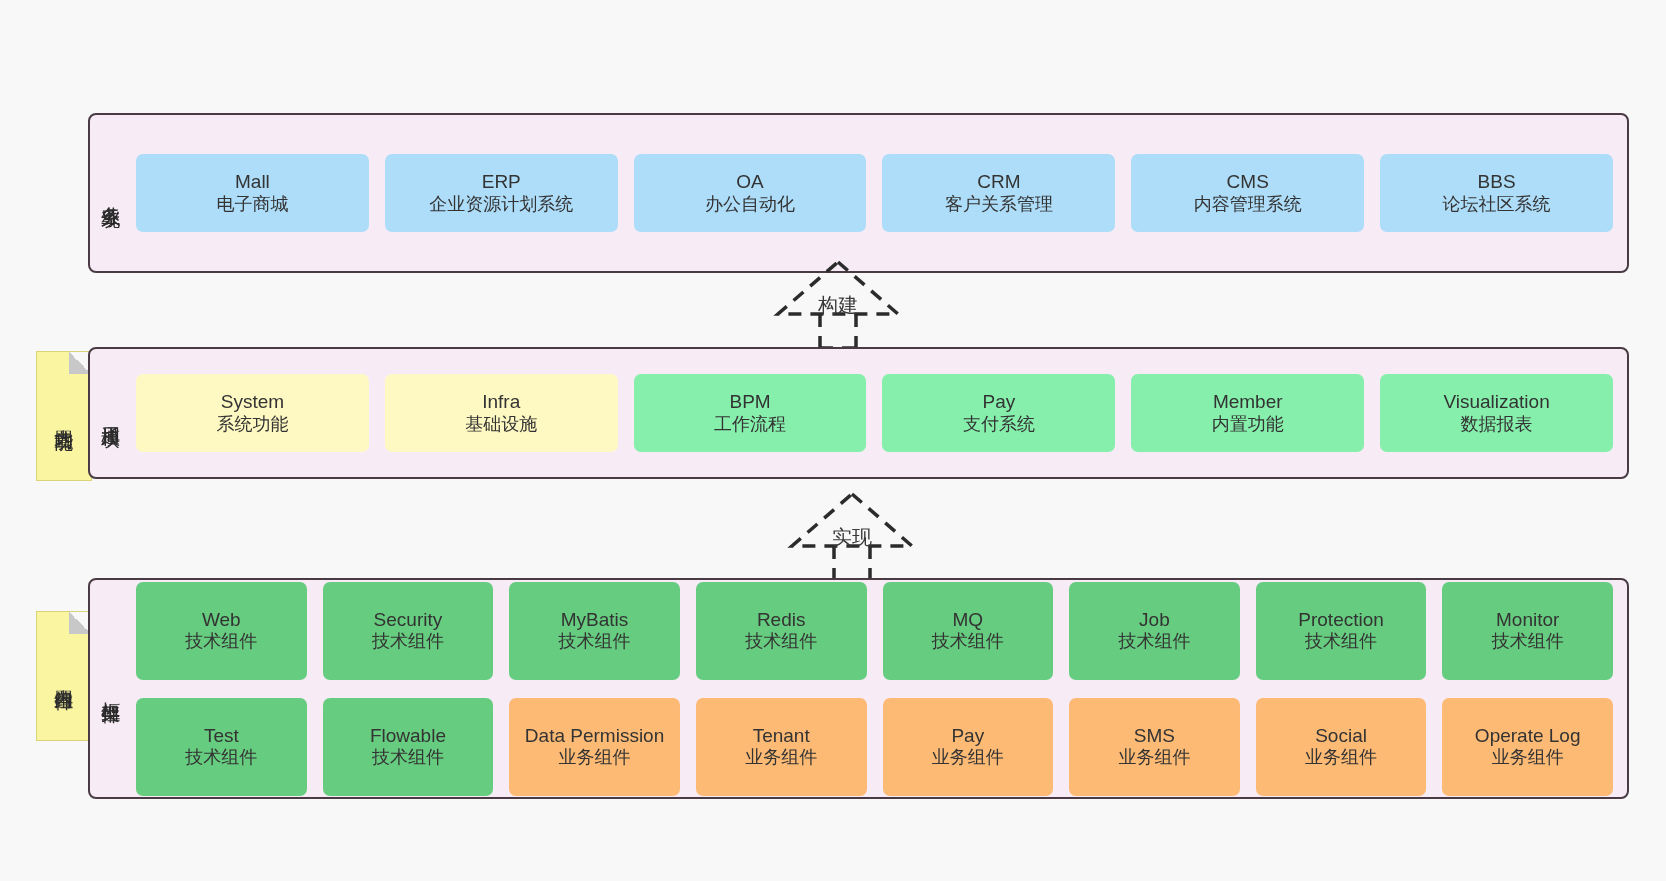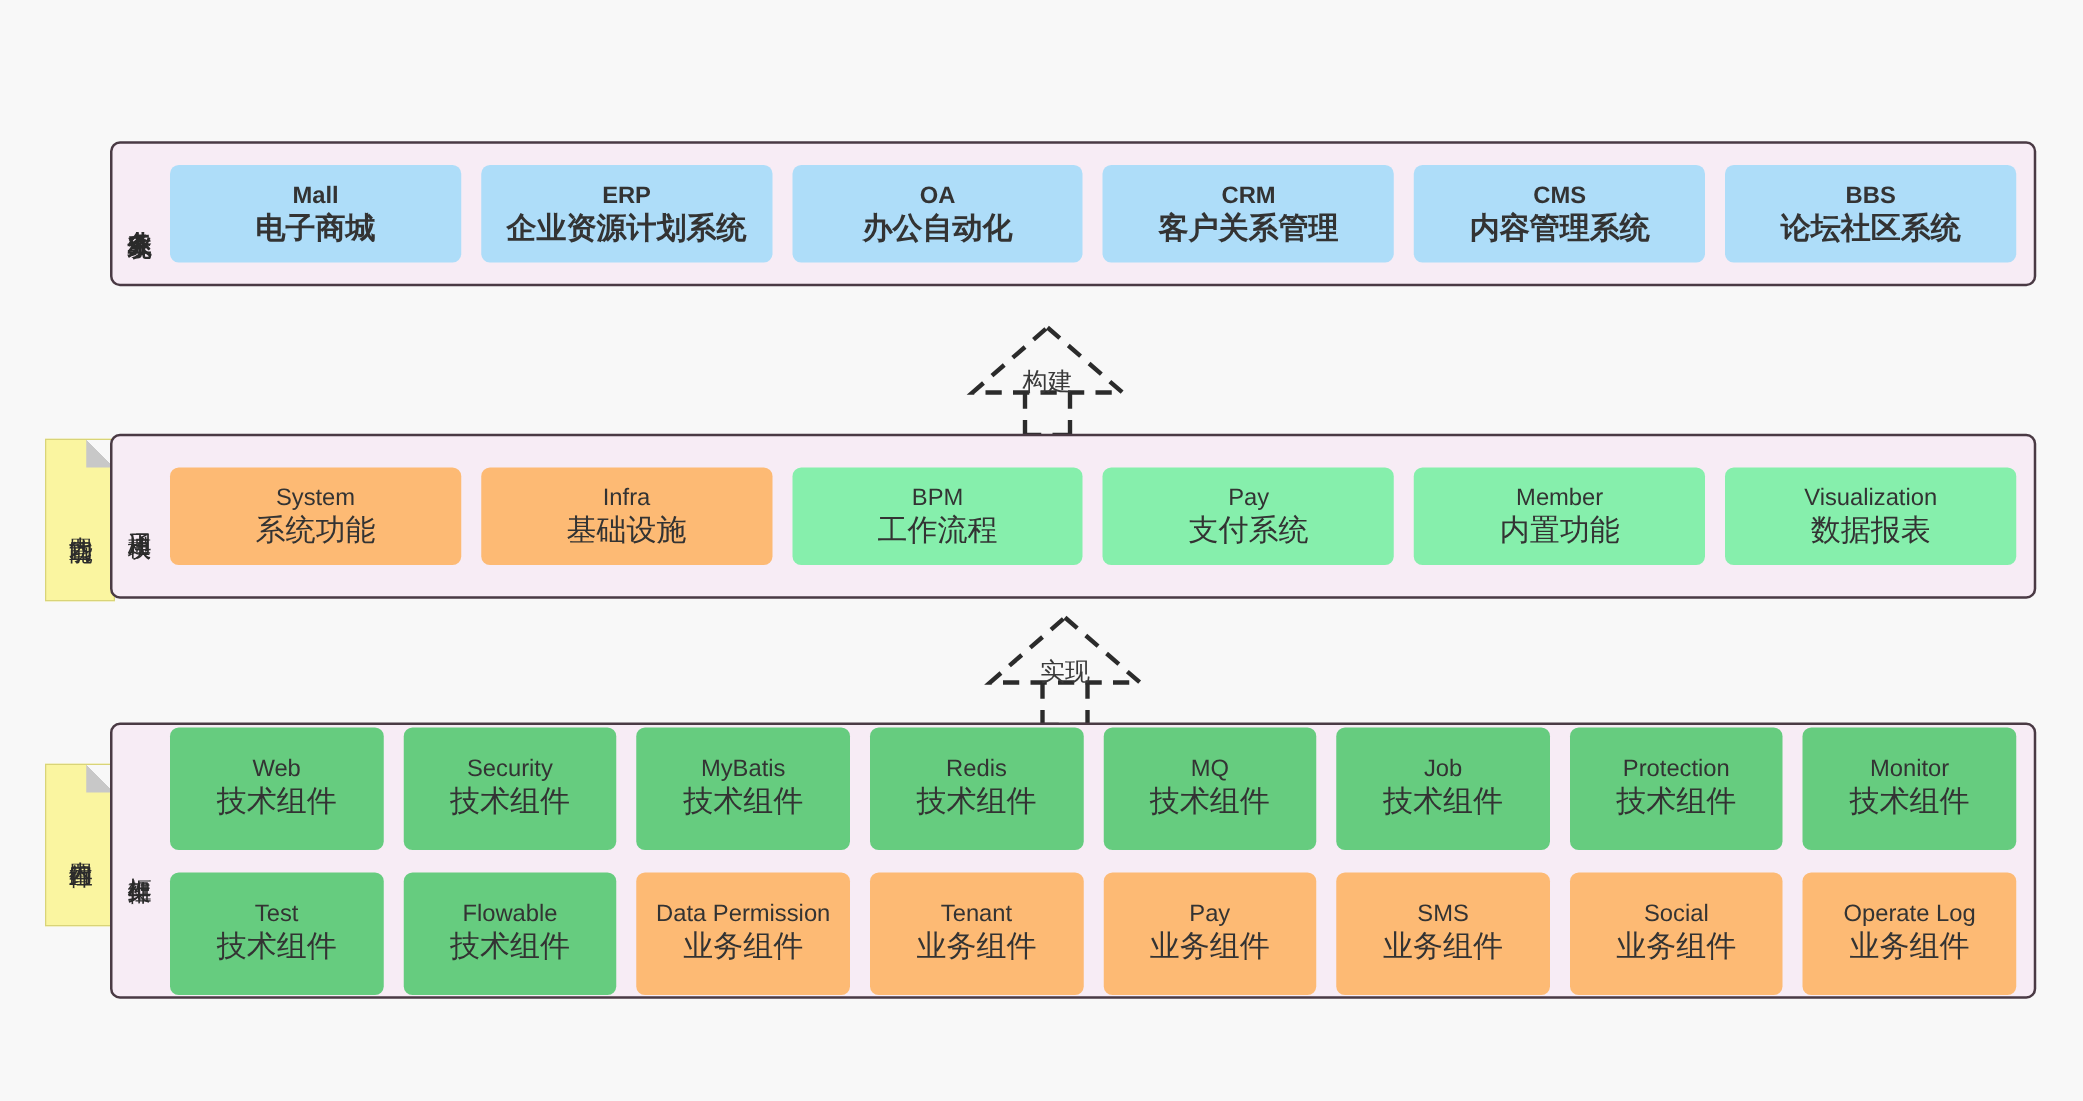--- a/index.html
+++ b/index.html
@@ -70,33 +70,33 @@
     color: #333333;
     line-height: 1.22;
     padding: 4px 6px;
     min-width: 0;
   }
   .node .n-title {
     font-size: 19px;
     white-space: nowrap;
   }
   .node .n-sub {
-    font-size: 24px;
+    font-size: 18px;
     white-space: nowrap;
   }
   .node.wrap .n-title { white-space: normal; }
 
   .c-blue        { background: #AEDDF9; }
-  .c-red         { background: #fdba74; }
+  .c-red         { background: #fef9c3; }
   .c-pink        { background: #86efac; }
   .c-green       { background: #66CC7F; }
   .c-lightgreen  { background: #fdba74; }
 
   
-  #layer-business  { left: 88px;  top: 113px; width: 1541px; height: 116px; font-weight: bold; }
+  #layer-business  { left: 88px;  top: 113px; width: 1541px; height: 160px; }
   #layer-modules   { left: 88px;  top: 347px; width: 1541px; height: 132px; }
   #layer-framework { left: 88px;  top: 578px; width: 1541px; height: 221px; }
 
   #layer-business  .layer-body .node,
   #layer-modules   .layer-body .node { height: 78px; }
   #layer-framework .layer-body .node { height: 98px; }
 
   
   .note {
     position: absolute;

